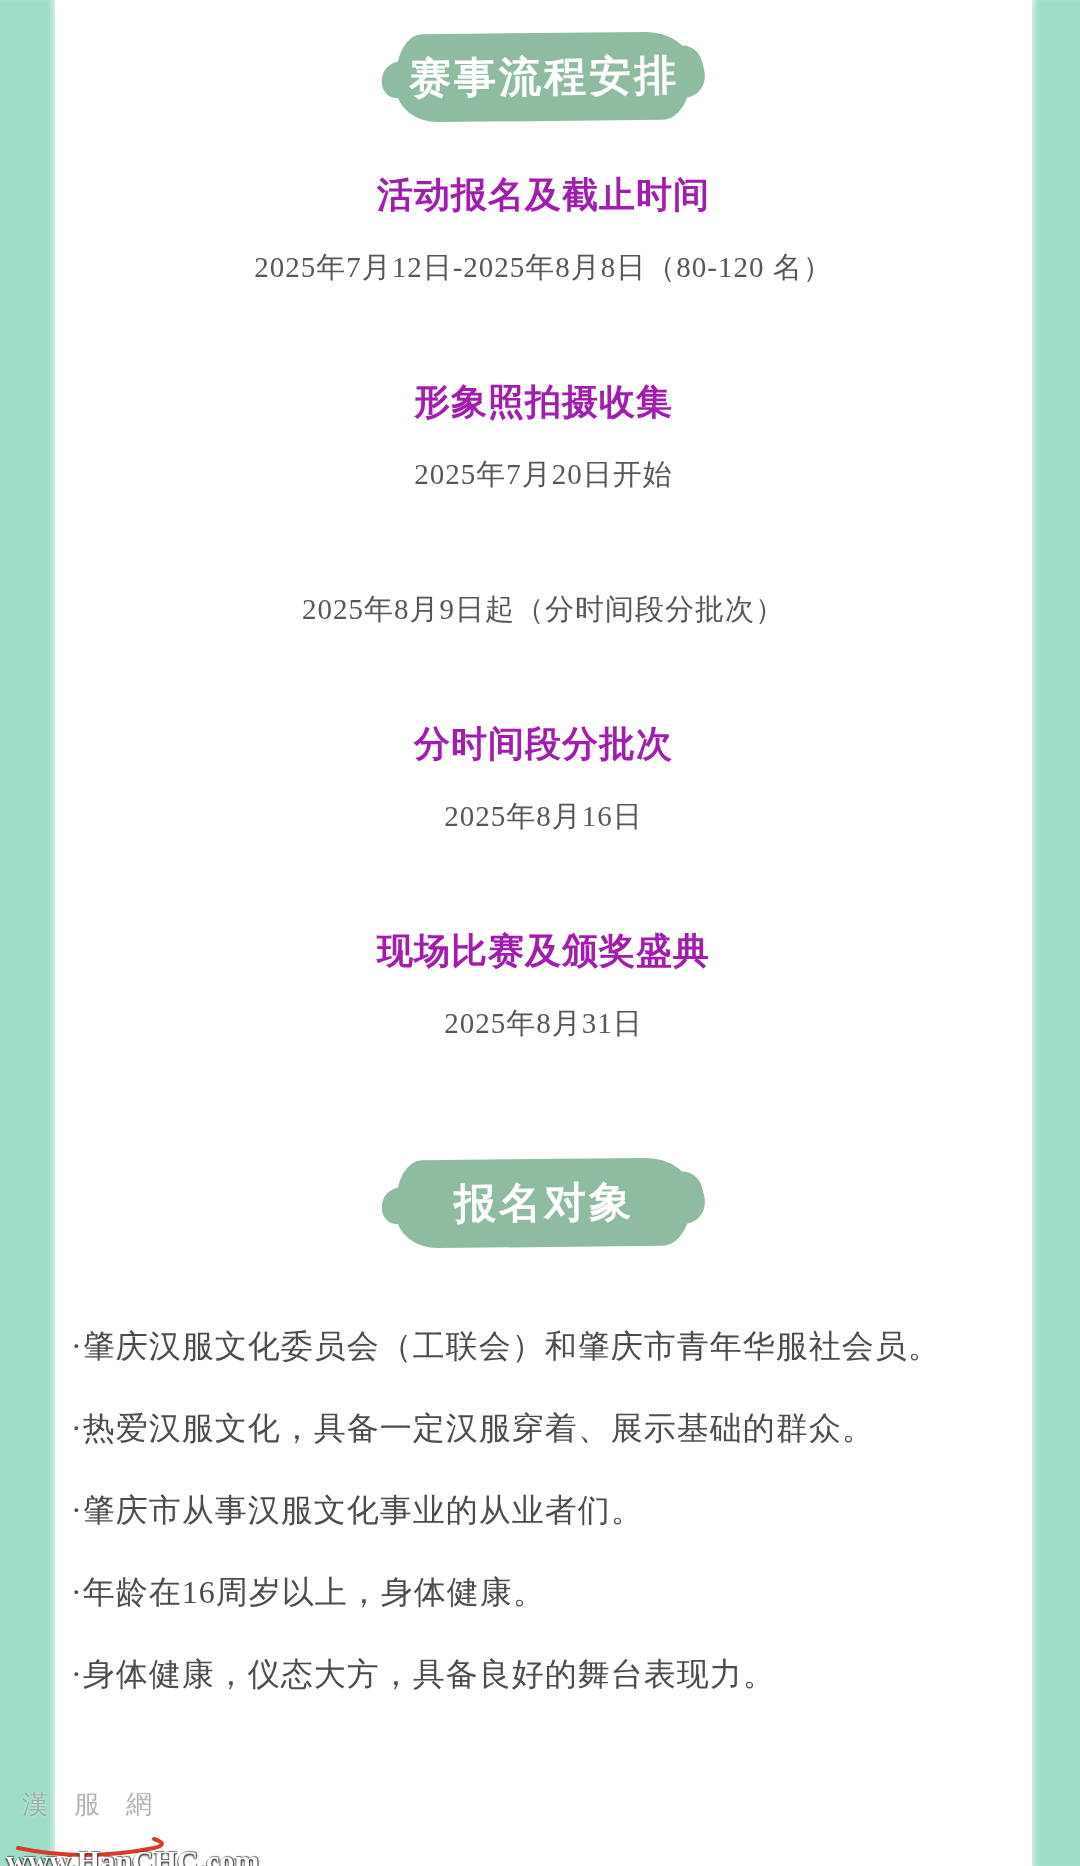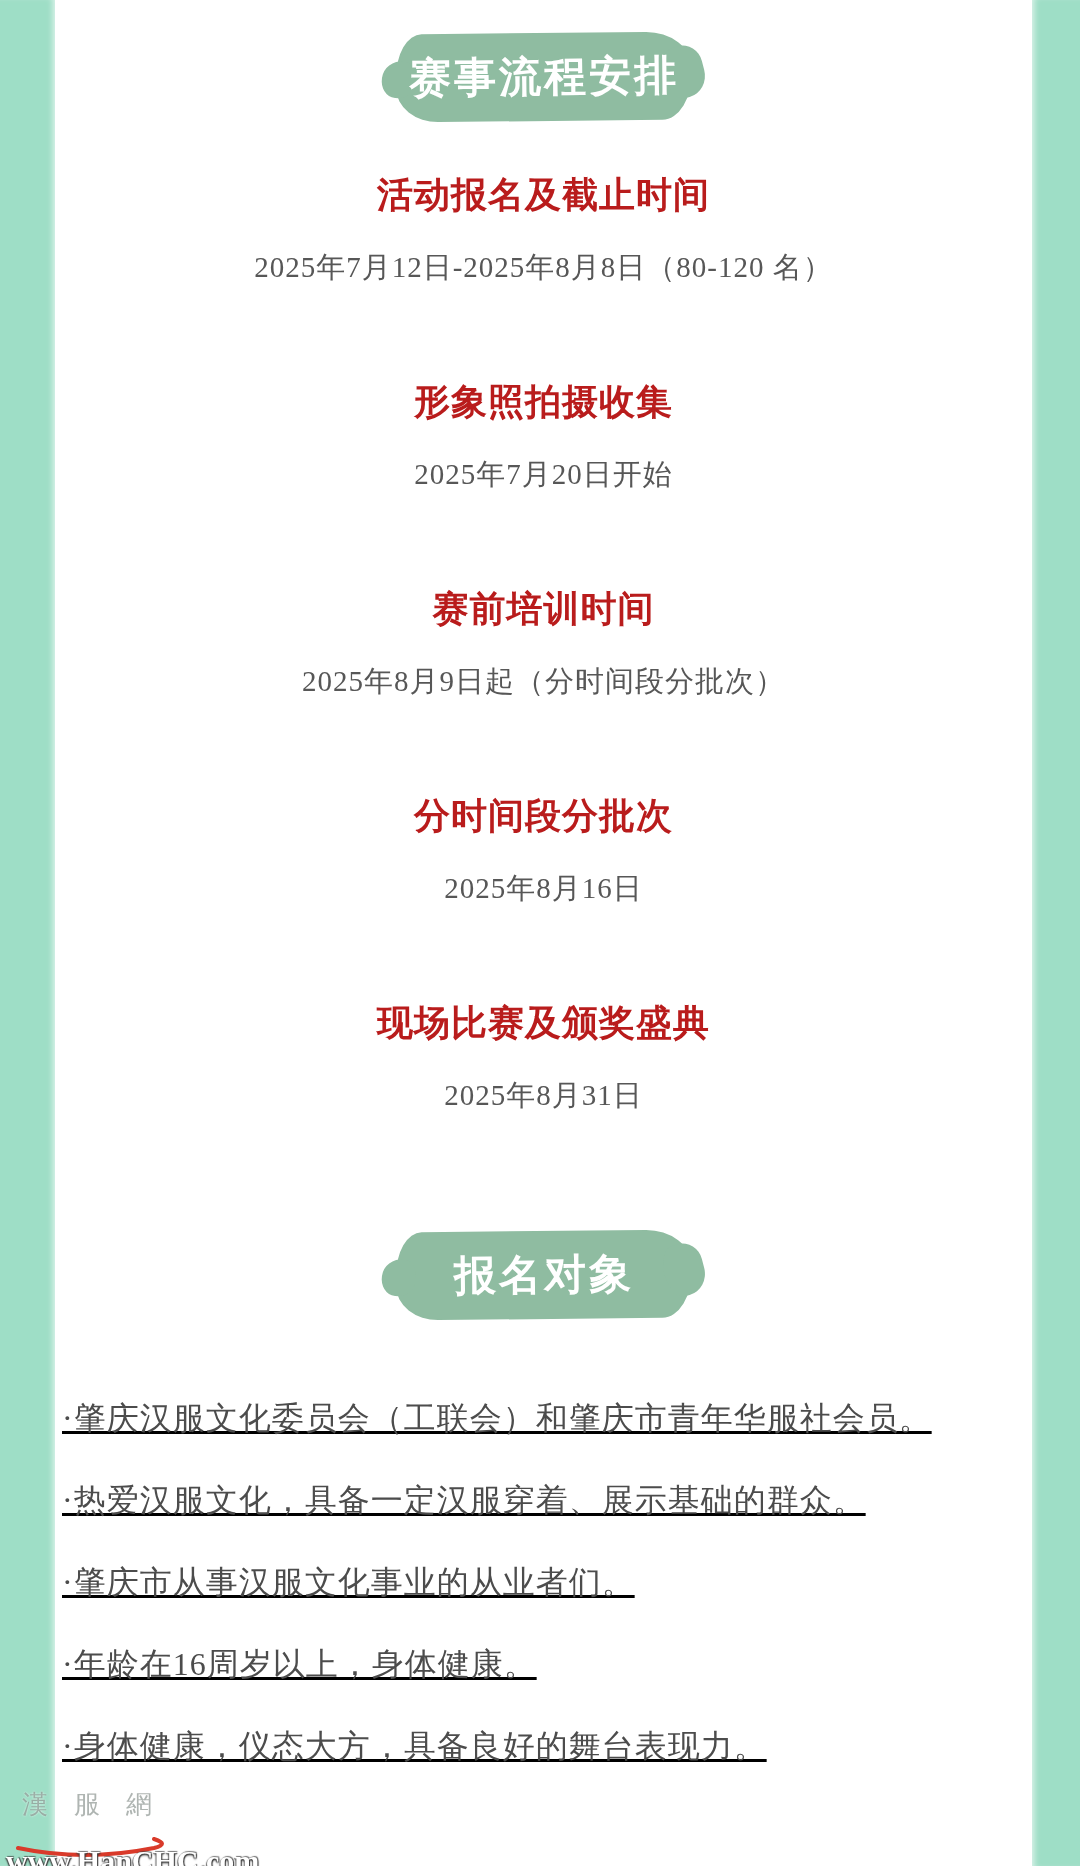--- a/index.html
+++ b/index.html
@@ -62,36 +62,35 @@
     white-space:nowrap;
   }
   .badge.badge-schedule { margin-top:33px; }
   .badge.badge-registration { margin-top:118px; }
 
   .schedule-item { margin-top:99px; }
   .schedule-item.first { margin-top:56px; }
   .item-title {
     font-size:36px; line-height:36px;
     font-weight:bold;
-    color:#b91c1c;
+    color:#a21caf;
     letter-spacing:1px;
   }
   .item-date {
     margin-top:36px;
     font-size:29px; line-height:36px;
     color:#575757;
     letter-spacing:1px;
   }
 
   .bullets {
     margin-top:82px;
     text-align:left;
-    padding-left:7px;
+    padding-left:16px;
     padding-right:4px;
-    text-decoration:underline;
   }
   .bullet {
     font-size:32px; line-height:34px;
     color:#4c4c4c;
     margin-top:48px;
     letter-spacing:1px;
     white-space:nowrap;
   }
   .bullet.first { margin-top:0; }
 
@@ -150,21 +149,20 @@
       <div class="item-title">活动报名及截止时间</div>
       <div class="item-date">2025年7月12日-2025年8月8日（80-120 名）</div>
     </div>
 
     <div class="schedule-item">
       <div class="item-title">形象照拍摄收集</div>
       <div class="item-date">2025年7月20日开始</div>
     </div>
 
     <div class="schedule-item">
-      <div class="item-title">赛前培训时间</div>
       <div class="item-date">2025年8月9日起（分时间段分批次）</div>
     </div>
 
     <div class="schedule-item">
       <div class="item-title">分时间段分批次</div>
       <div class="item-date">2025年8月16日</div>
     </div>
 
     <div class="schedule-item">
       <div class="item-title">现场比赛及颁奖盛典</div>

